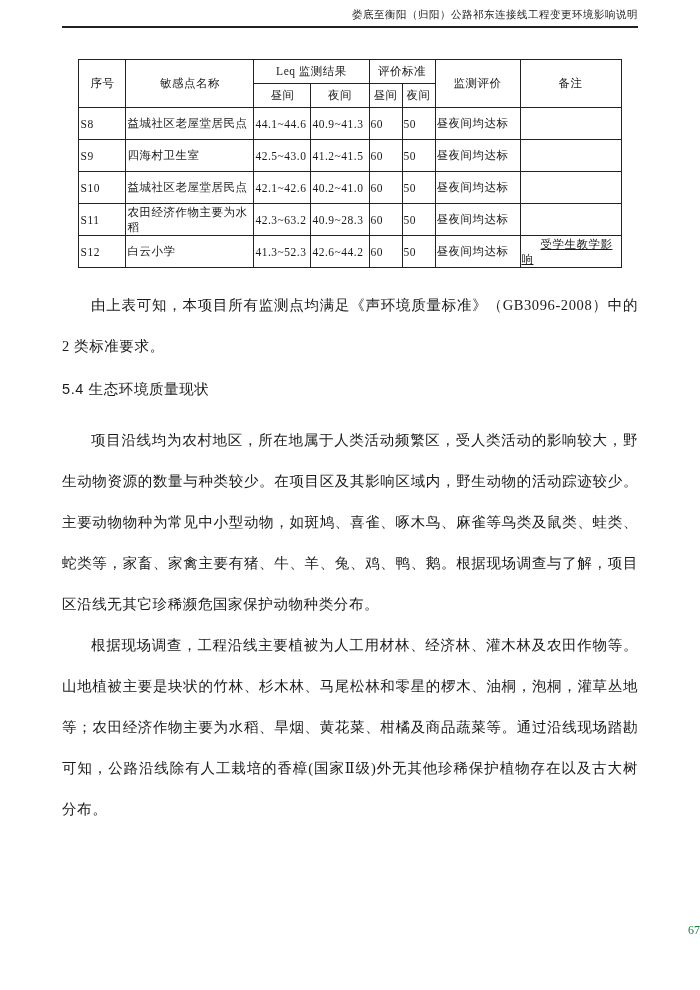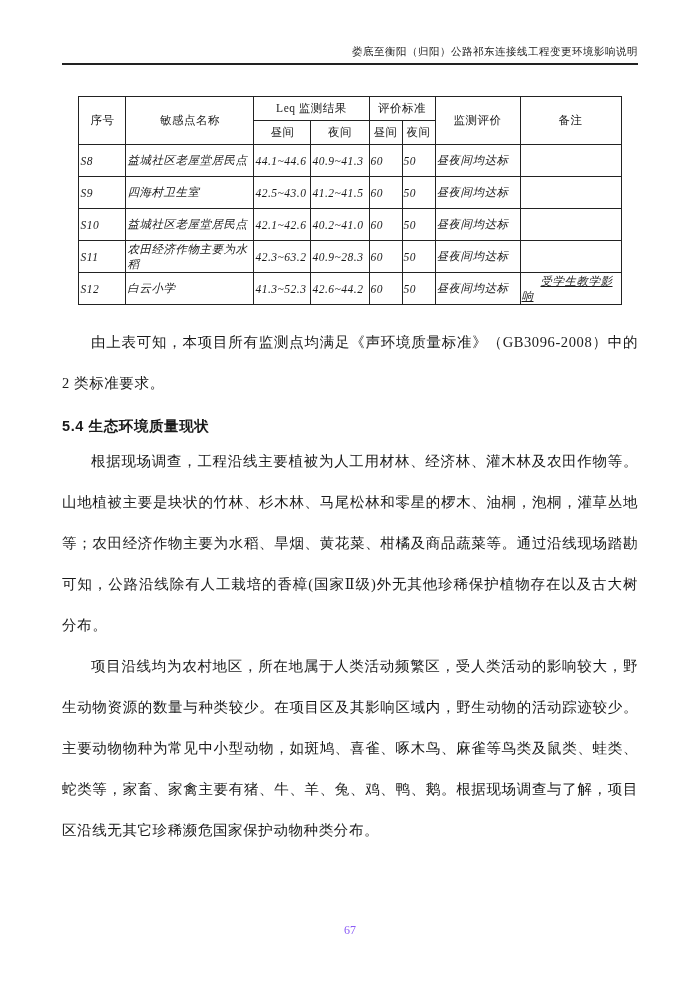--- a/index.html
+++ b/index.html
@@ -8,22 +8,21 @@
     position: relative;
     width: 700px;
     height: 990px;
     margin: 0 auto;
     background: #ffffff;
     font-family: "Liberation Serif", "DejaVu Serif", serif;
     color: #1a1a1a;
     overflow: hidden;
   }
   .header {
-    margin: 0 62px;
-    padding-top: 45px;
+    margin: 8px 62px;
   }
   .header-title {
     text-align: right;
     font-size: 10.5px;
     letter-spacing: 0.5px;
     color: #222;
     padding-bottom: 4px;
   }
   .header-rule {
     border-bottom: 2px solid #222;
@@ -36,48 +35,48 @@
   }
   table.noise-table th, table.noise-table td {
     border: 1px solid #222;
     vertical-align: middle;
     font-weight: normal;
     font-size: 11.5px;
     letter-spacing: 0.5px;
     padding: 0 1px;
   }
   table.noise-table thead th { height: 24px; }
-  table.noise-table tbody td { height: 32px; font-style: italic; }
+  table.noise-table tbody td { height: 32px; }
   .u { text-decoration: underline; margin-left: 19px; }
   .content-text {
     margin: 0 62px;
     font-size: 14.5px;
     line-height: 41px;
     text-align: justify;
     letter-spacing: 0.6px;
   }
   .para { text-indent: 2em; }
   .para-first { margin-top: 17px; }
   .heading-54 {
-    margin: 0 62px;
+    margin: 16px 62px;
     margin-top: 7px;
     font-size: 14.5px;
     line-height: 30px;
-    font-weight: bold;
+    font-weight: normal;
     font-family: "Liberation Sans", "DejaVu Sans", sans-serif;
     letter-spacing: 0.6px;
   }
   .footer {
     position: absolute;
     left: 0;
     bottom: 52px;
     width: 100%;
-    text-align: center;
+    text-align: right;
     font-size: 12px;
-    color: #8b5cf6;
+    color: #15803d;
   }
 </style>
 </head>
 <body>
 
 <div class="page">
 
   <div class="header">
     <div class="header-rule">
       <div class="header-title">娄底至衡阳（归阳）公路祁东连接线工程变更环境影响说明</div>
@@ -162,21 +161,21 @@
         <td>昼夜间均达标</td>
         <td><span class="u">受学生教学影响</span></td>
       </tr>
     </tbody>
   </table>
 
   <p class="content-text para para-first">由上表可知，本项目所有监测点均满足《声环境质量标准》（GB3096-2008）中的 2 类标准要求。</p>
 
   <h2 class="heading-54">5.4 生态环境质量现状</h2>
 
+  <p class="content-text para">项目沿线均为农村地区，所在地属于人类活动频繁区，受人类活动的影响较大，野生动物资源的数量与种类较少。在项目区及其影响区域内，野生动物的活动踪迹较少。主要动物物种为常见中小型动物，如斑鸠、喜雀、啄木鸟、麻雀等鸟类及鼠类、蛙类、蛇类等，家畜、家禽主要有猪、牛、羊、兔、鸡、鸭、鹅。根据现场调查与了解，项目区沿线无其它珍稀濒危国家保护动物种类分布。</p>
+
   <p class="content-text para">根据现场调查，工程沿线主要植被为人工用材林、经济林、灌木林及农田作物等。山地植被主要是块状的竹林、杉木林、马尾松林和零星的椤木、油桐，泡桐，灌草丛地等；农田经济作物主要为水稻、旱烟、黄花菜、柑橘及商品蔬菜等。通过沿线现场踏勘可知，公路沿线除有人工栽培的香樟(国家Ⅱ级)外无其他珍稀保护植物存在以及古大树分布。</p>
-
-  <p class="content-text para">项目沿线均为农村地区，所在地属于人类活动频繁区，受人类活动的影响较大，野生动物资源的数量与种类较少。在项目区及其影响区域内，野生动物的活动踪迹较少。主要动物物种为常见中小型动物，如斑鸠、喜雀、啄木鸟、麻雀等鸟类及鼠类、蛙类、蛇类等，家畜、家禽主要有猪、牛、羊、兔、鸡、鸭、鹅。根据现场调查与了解，项目区沿线无其它珍稀濒危国家保护动物种类分布。</p>
 
   <div class="footer">
     <span>67</span>
   </div>
 
 </div>
 
 </body></html>

